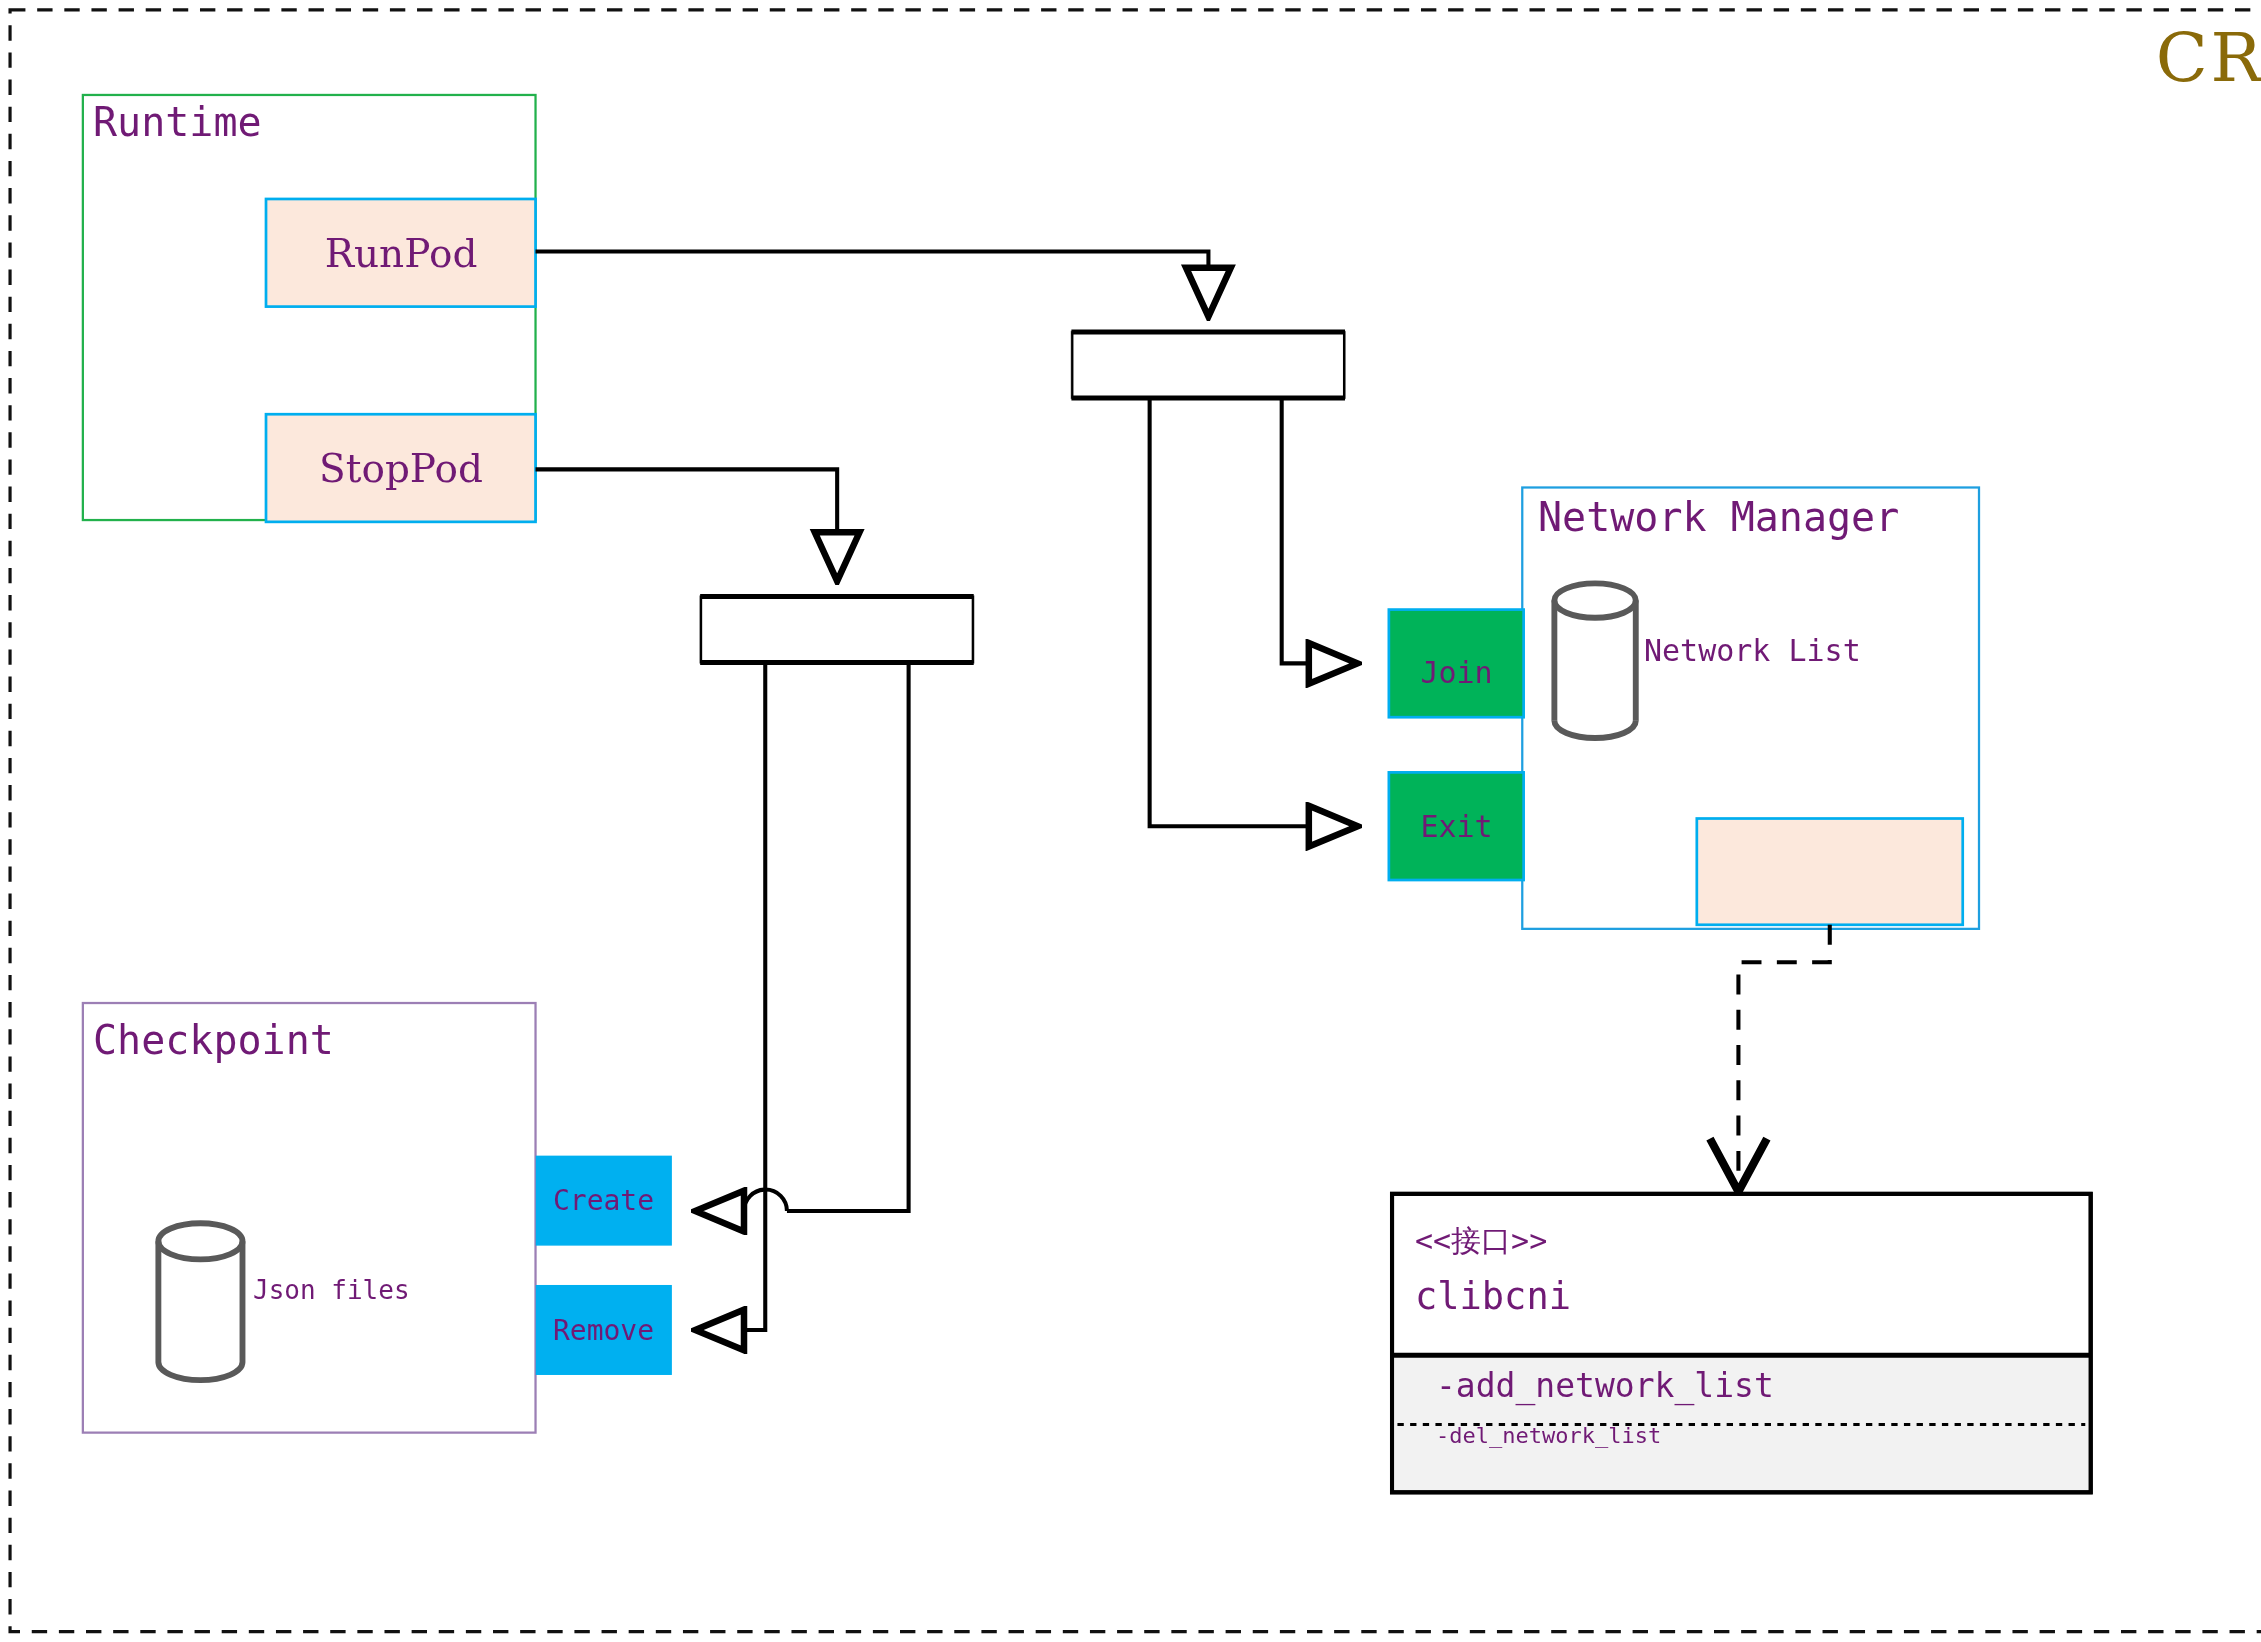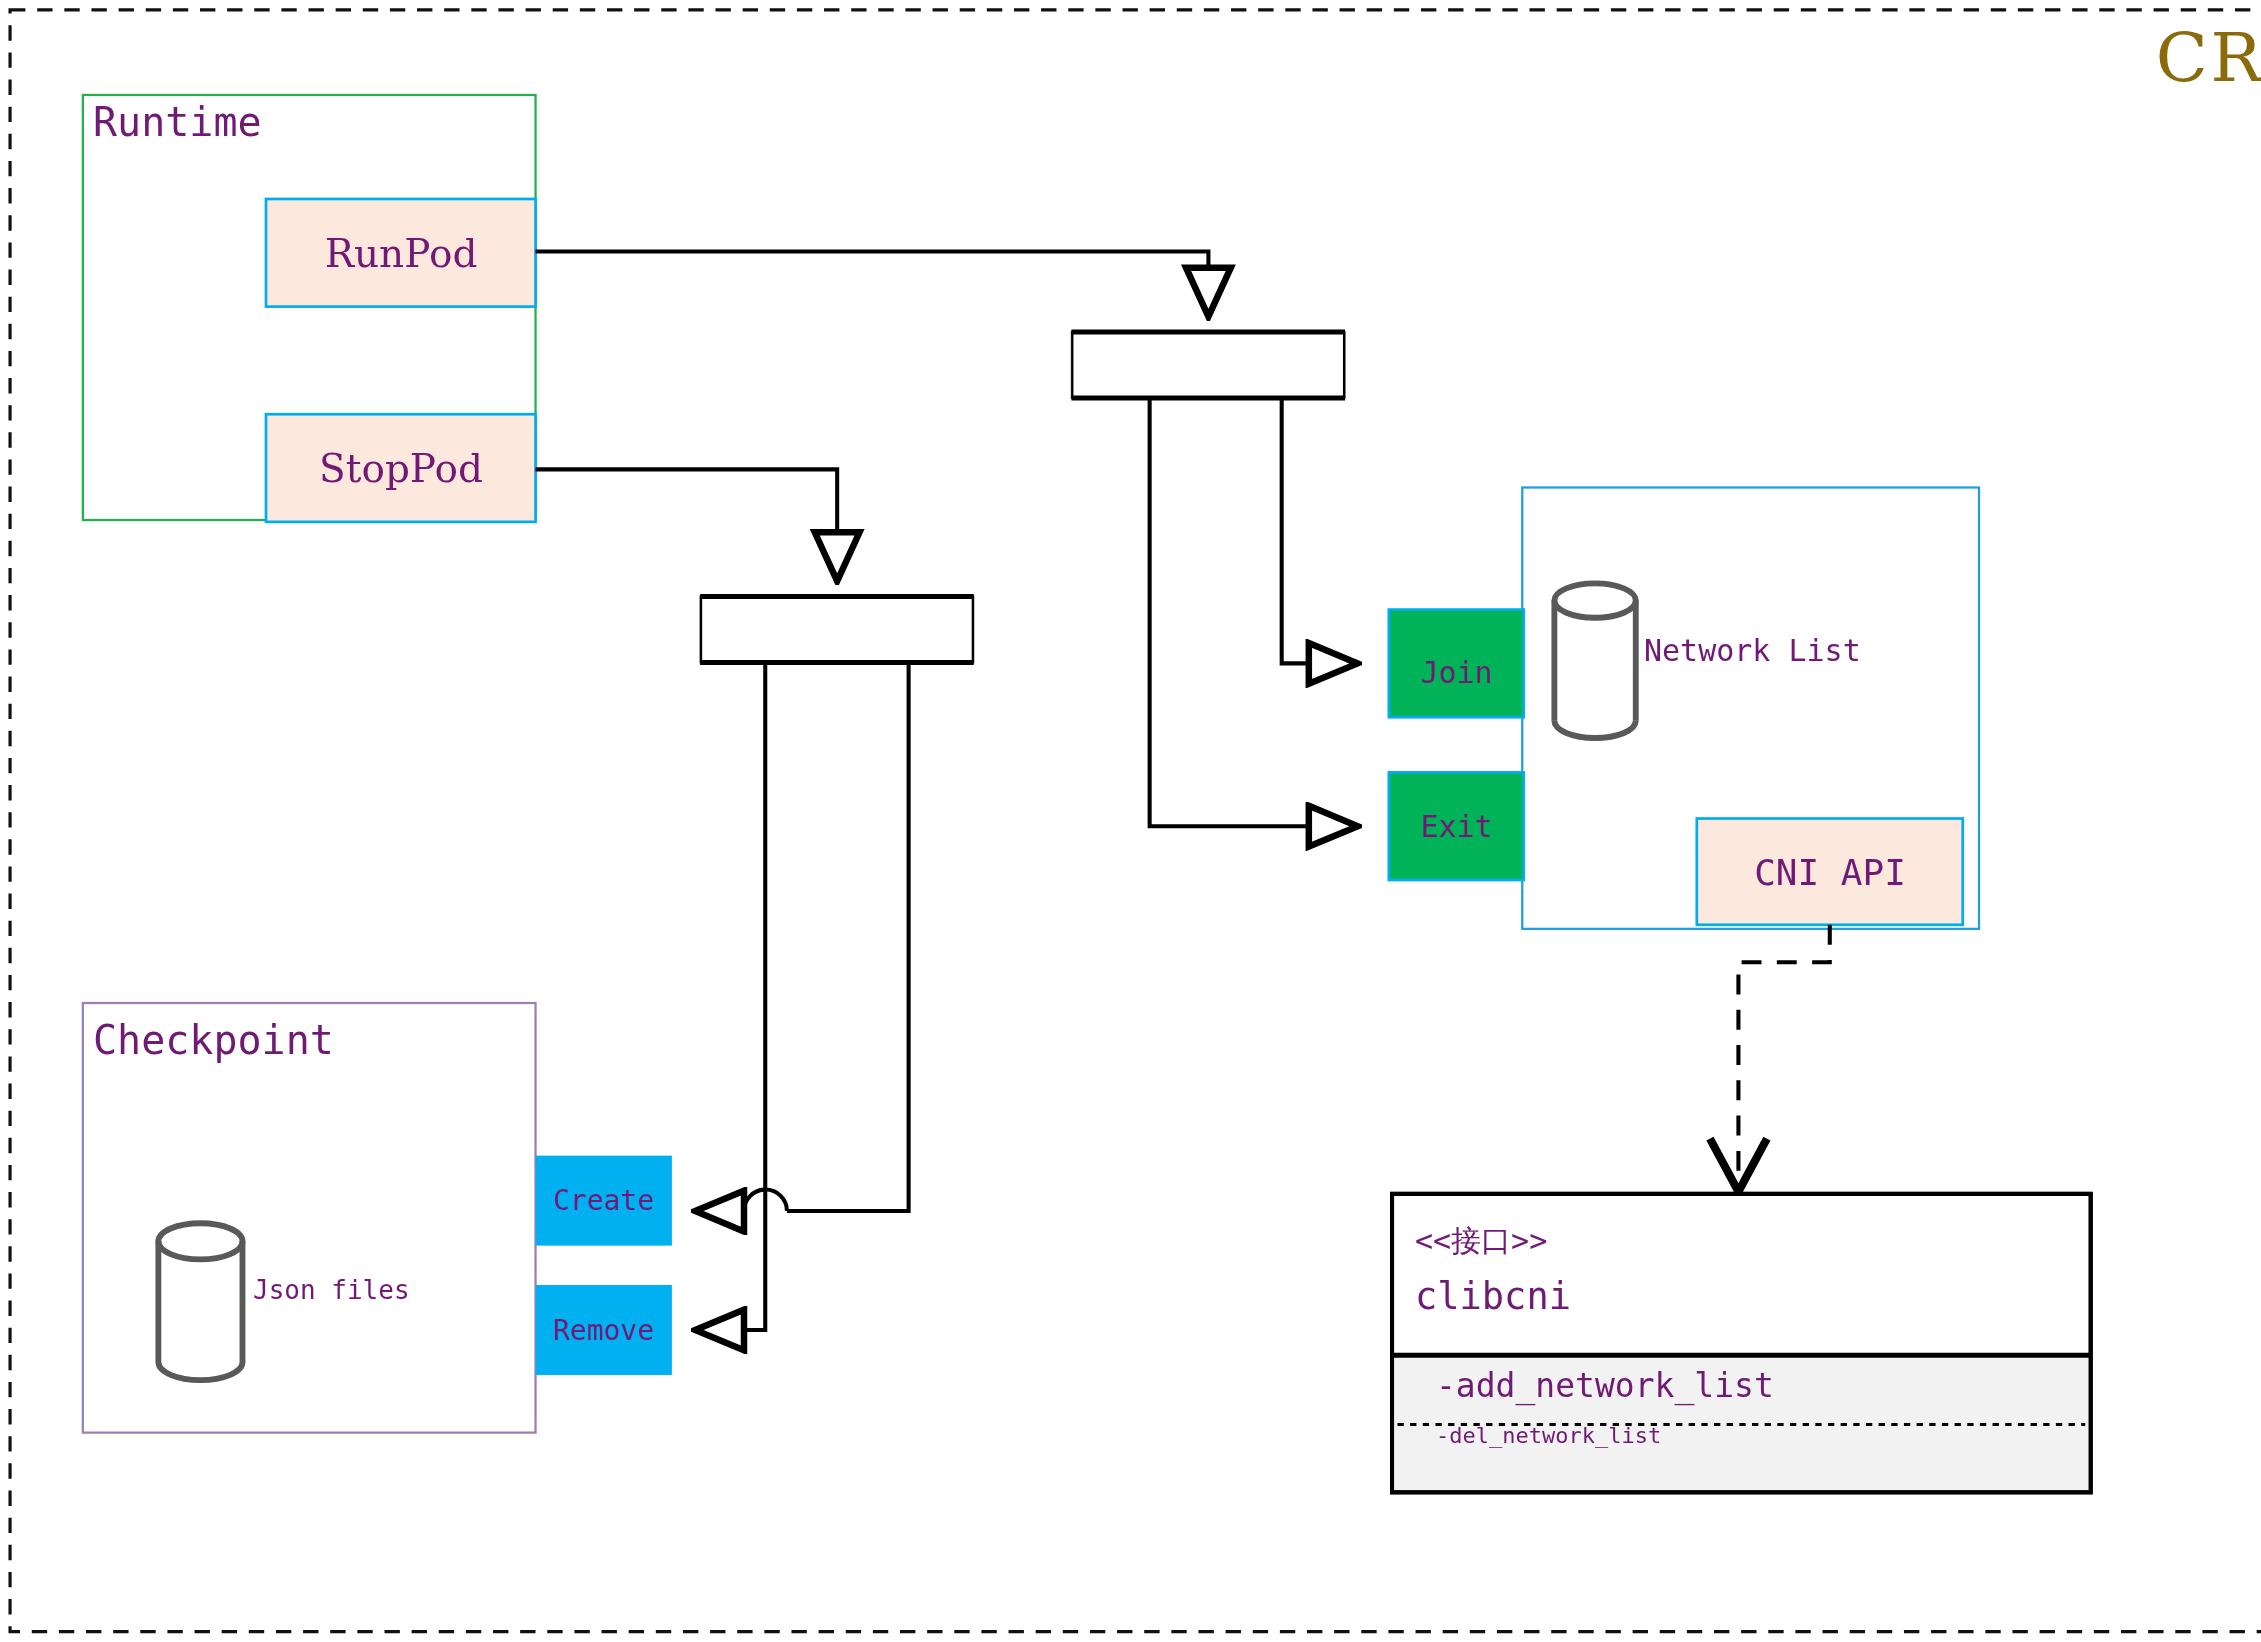--- a/index.html
+++ b/index.html
@@ -105,34 +105,34 @@
       <path d="M350,3012 A93,40 0 0 0 536,3012"></path>
     </g>
   </svg>
 
   <div class="lbl serif" style="right:41px; top:18px; font-size:68px; color:#8a6a09; letter-spacing:2.7px;">CRI</div>
 
   <div class="lbl mono" style="left:93px; top:99px; font-size:40px;">Runtime</div>
 
   <div class="lbl mono" style="left:93px; top:1008px; font-size:40px;margin-top:9px;">Checkpoint</div>
 
+  <div class="lbl mono" style="left:1538px; top:494px; font-size:40px;">Network Manager</div>
 
   <div class="lbl serif ctr" style="left:266px; top:199px; width:270px; height:108px; font-size:39px;">RunPod</div>
 
   <div class="lbl serif ctr" style="left:266px; top:414px; width:270px; height:108px; font-size:39px;">StopPod</div>
 
   <div class="lbl mono ctr" style="left:1389px; top:610px; width:135px; height:124px; font-size:30px;">Join</div>
 
   <div class="lbl mono ctr" style="left:1389px; top:772px; width:135px; height:108px; font-size:30px;">Exit</div>
 
   <div class="lbl mono ctr" style="left:536px; top:1156px; width:135px; height:89px; font-size:28px;">Create</div>
 
   <div class="lbl mono ctr" style="left:536px; top:1286px; width:135px; height:89px; font-size:28px;text-align:right;">Remove</div>
 
-  <div class="lbl mono ctr" style="left:1697px; top:819px; width:266px; height:106px; font-size:36px;">CNI API</div>
 
   <div class="lbl mono" style="left:1644px; top:633px; font-size:30px;">Network List</div>
 
   <div class="lbl mono" style="left:253px; top:1275px; font-size:26px;">Json files</div>
 
   <div class="lbl mono" style="left:1415px; top:1221px; font-size:30px;">&lt;&lt;接口&gt;&gt;</div>
 
   <div class="lbl mono" style="left:1415px; top:1275px; font-size:37px;">clibcni</div>
 
   <div class="lbl mono" style="left:1436px; top:1366px; font-size:33px;">-add_network_list</div>

